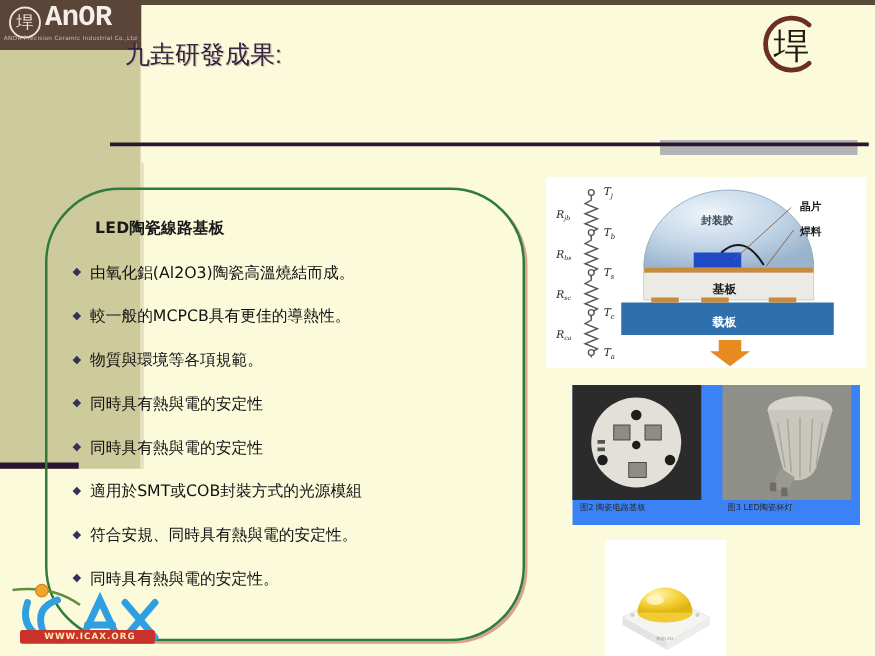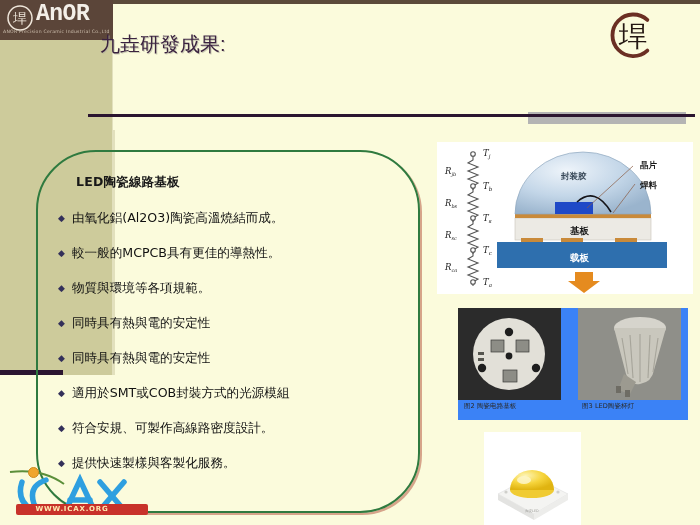--- a/index.html
+++ b/index.html
@@ -250,21 +250,21 @@
     position: absolute;
     left: 2px;
     top: 466px;
     width: 132px;
     height: 58px;
   }
   .wm-banner {
     position: absolute;
     left: 14px;
     top: 38px;
-    width: 132px;
+    width: 108px;
     height: 11px;
     background: #c8322a;
     border-radius: 2px;
   }
   .wm-banner-text {
     position: absolute;
     left: 0;
     top: 0;
     width: 112px;
     height: 11px;
@@ -342,25 +342,25 @@
       <li class="bullet-item">
         <span class="bullet-mark">◆</span>
         <span class="bullet-text">同時具有熱與電的安定性</span>
       </li>
       <li class="bullet-item">
         <span class="bullet-mark">◆</span>
         <span class="bullet-text">適用於SMT或COB封裝方式的光源模組</span>
       </li>
       <li class="bullet-item">
         <span class="bullet-mark">◆</span>
-        <span class="bullet-text">符合安規、可製作高線路密度設計。</span>
-      </li>
-      <li class="bullet-item">
-        <span class="bullet-mark">◆</span>
-        <span class="bullet-text">提供快速製樣與客製化服務。</span>
+        <span class="bullet-text">符合安規、同時具有熱與電的安定性。</span>
+      </li>
+      <li class="bullet-item">
+        <span class="bullet-mark">◆</span>
+        <span class="bullet-text">同時具有熱與電的安定性。</span>
       </li>
     </ul>
   </div>
 
   <div class="fig-thermal">
     <svg viewBox="0 0 256 152" width="256" height="152">
       <rect x="0" y="0" width="256" height="152" fill="#ffffff"></rect>
 
       <g stroke="#555" stroke-width="1.1" fill="none">
         <circle cx="36" cy="12" r="2.3" fill="#fff"></circle>

